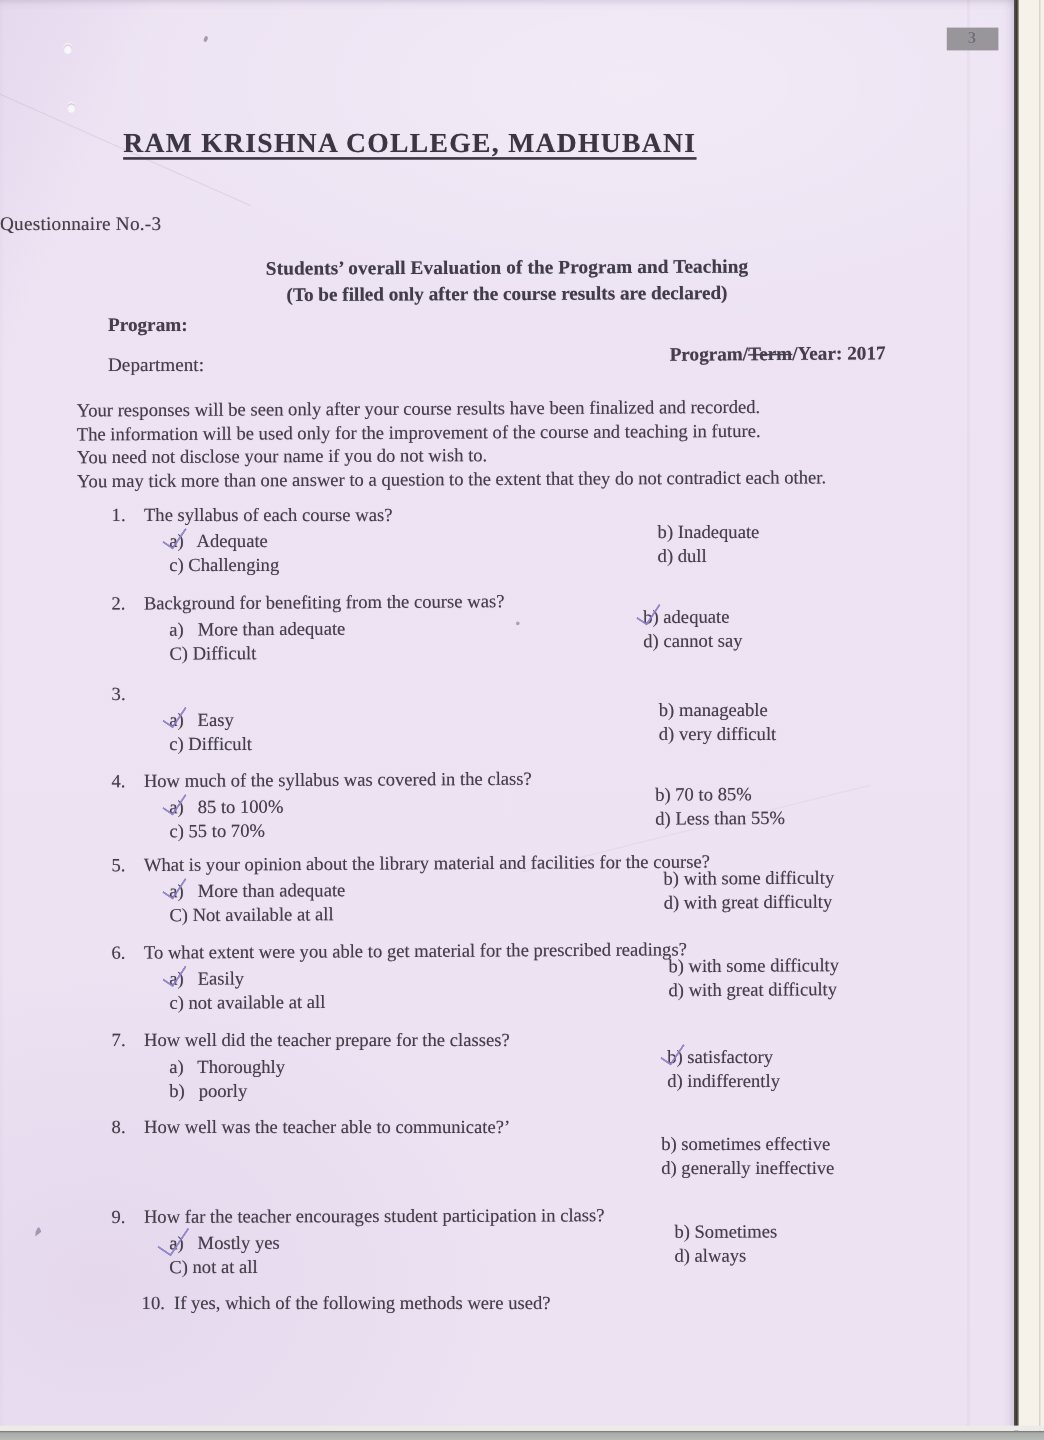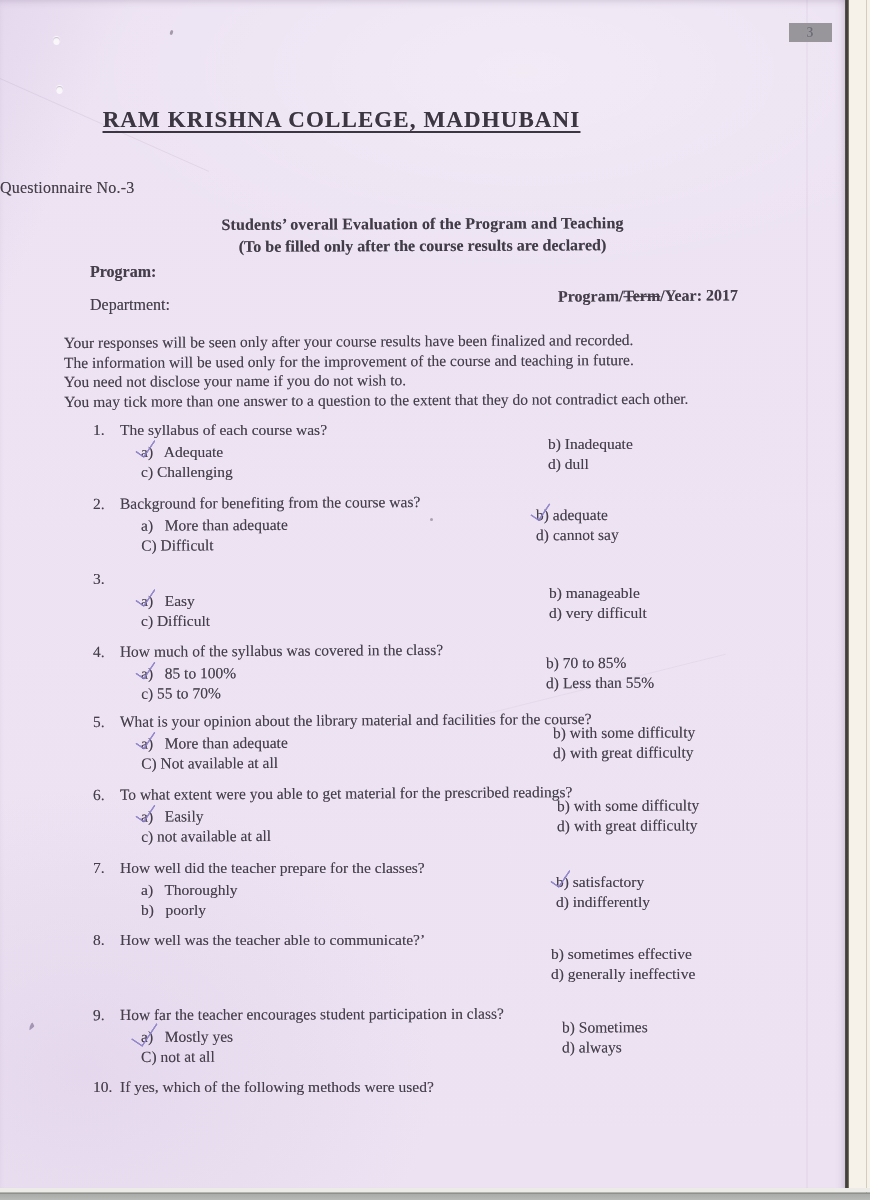--- a/index.html
+++ b/index.html
@@ -255,18 +255,18 @@
   <div class="opts-left">
     <div class="opt opt-a"><span class="tickmark"></span><span>a)   Mostly yes</span></div>
     <div class="opt opt-c"><span>C) not at all</span></div>
   </div>
   <div class="opts-right">
     <div class="opt opt-b"><span>b) Sometimes</span></div>
     <div class="opt opt-d"><span>d) always</span></div>
   </div>
 </section>
 
-<section class="question q10" style="top:1077px;">
+<section class="question q10" style="top:1077px;padding-left:25px;">
   <div class="q-line">
     <span class="q-num">10.</span>
     <span class="q-text">If yes, which of the following methods were used?</span>
   </div>
 </section>
 
 </body></html>

